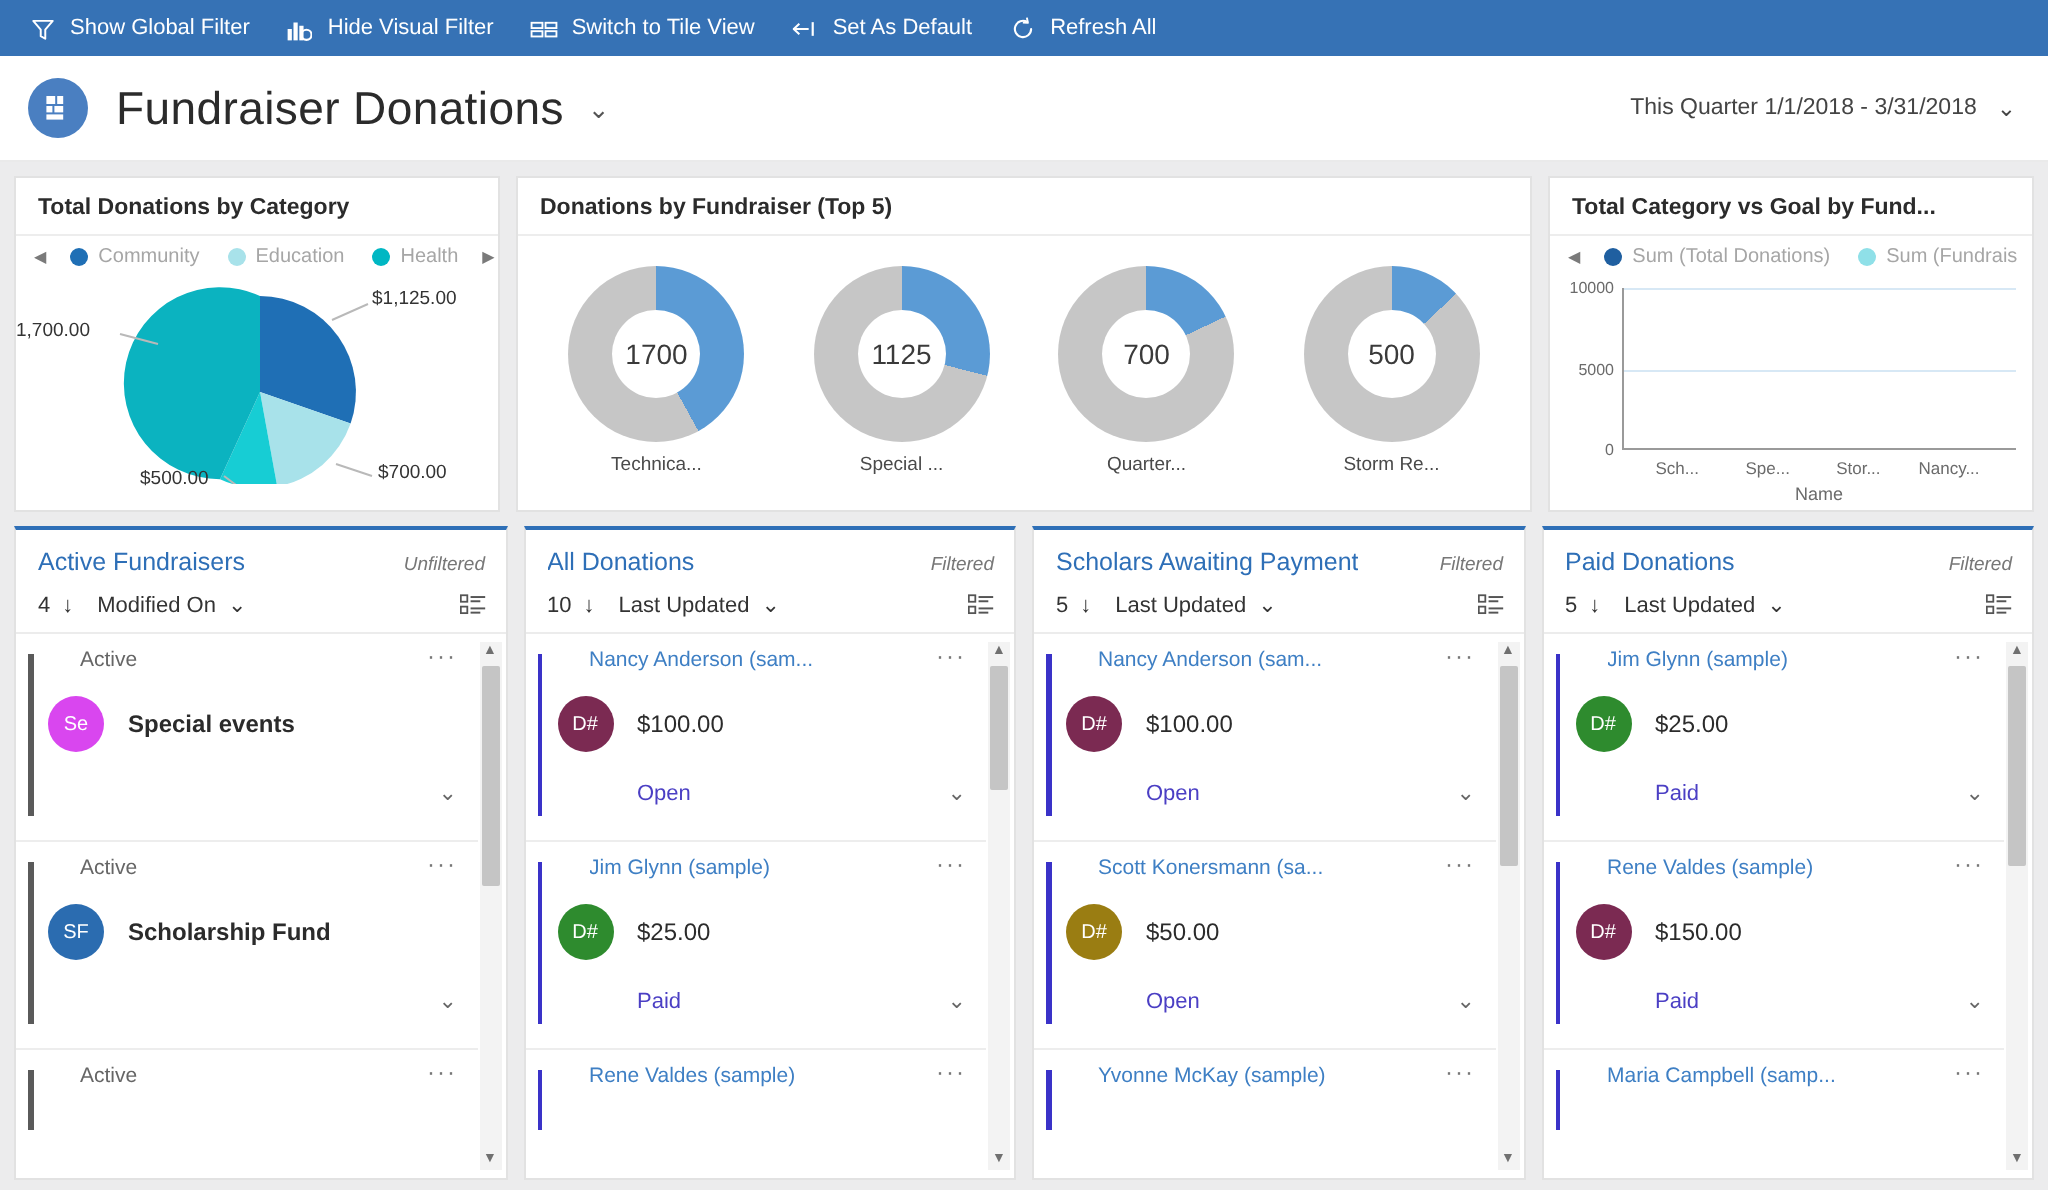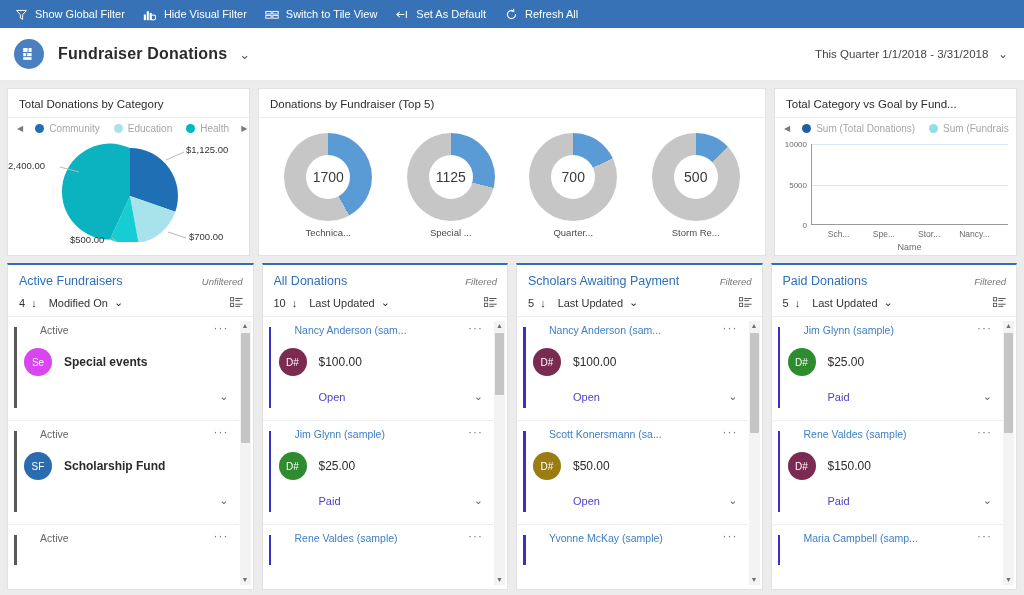--- a/index.html
+++ b/index.html
@@ -28,21 +28,21 @@
     height: 53px; flex: 0 0 53px; background: #fff;
     display: flex; align-items: center; padding: 0 16px 0 14px;
     border-bottom: 1px solid #eaeaea;
   }
   .app-icon {
     width: 30px; height: 30px; border-radius: 50%;
     background: #4a7fc1; display: flex; align-items: center; justify-content: center;
     flex: 0 0 30px;
   }
   .app-title {
-    font-size: 16px; color: #2b2b2b; margin-left: 14px; font-weight: 700;
+    font-size: 23px; color: #2b2b2b; margin-left: 14px; font-weight: 400;
     letter-spacing: .2px;
   }
   .title-chev { margin-left: 12px; color: #555; font-size: 13px; cursor: pointer; }
   .hdr-spacer { flex: 1 1 auto; }
   .date-filter {
     font-size: 11.5px; color: #444; display: flex; align-items: center; gap: 10px;
     cursor: pointer; white-space: nowrap;
   }
 
   
@@ -51,21 +51,21 @@
     display: flex; flex-direction: column; gap: 7px; overflow: hidden;
   }
   .row-top { display: flex; gap: 8px; height: 168px; flex: 0 0 168px; }
   .row-bot { display: flex; gap: 8px; flex: 1 1 auto; min-height: 0; }
 
   .card {
     background: #fff; border: 1px solid #e2e2e2;
     display: flex; flex-direction: column; overflow: hidden; position: relative;
   }
   .card-title {
-    font-size: 11.5px; color: #2b2b2b; font-weight: 400;
+    font-size: 11.5px; color: #2b2b2b; font-weight: 700;
     padding: 9px 10px 7px 11px; border-bottom: 1px solid #ededed;
     white-space: nowrap; overflow: hidden;
   }
 
   
   .legend {
     display: flex; align-items: center; gap: 0; padding: 5px 4px 2px 4px;
     font-size: 10px; color: #a6a6a6;
   }
   .legend .arrow { color: #7a7a7a; font-size: 8px; padding: 0 5px; cursor: pointer; }
@@ -249,21 +249,21 @@
             <path d="M0 0 L45.3 15.8 A48 48 0 0 1 8.6 47.2 Z" fill="#a8e2ea"></path>
             <path d="M0 0 L8.6 47.2 A48 48 0 0 1 -20.0 43.6 Z" fill="#17cdd4"></path>
             <path d="M0 0 L-20.0 43.6 A48 48 0 1 1 0 -48 Z" fill="#0bb3c0"></path>
           </g>
           <path d="M158 26 L176 18" stroke="#b9b9b9" stroke-width="1" fill="none"></path>
           <path d="M71 38 L52 33" stroke="#b9b9b9" stroke-width="1" fill="none"></path>
           <path d="M160 98 L178 104" stroke="#b9b9b9" stroke-width="1" fill="none"></path>
           <path d="M112 110 L104 104" stroke="#b9b9b9" stroke-width="1" fill="none"></path>
         </svg>
         <div class="pie-lbl" style="left:178px;top:8px">$1,125.00</div>
-        <div class="pie-lbl" style="left:0px;top:24px">2,400.00</div>
+        <div class="pie-lbl" style="left:0px;top:24px">1,700.00</div>
         <div class="pie-lbl" style="left:181px;top:95px">$700.00</div>
         <div class="pie-lbl" style="left:62px;top:98px">$500.00</div>
       </div>
     </div>
 
     <div class="card donut-card">
       <div class="card-title">Donations by Fundraiser (Top 5)</div>
       <div class="donut-row">
         <div class="donut-cell">
           <div class="donut" style="background:conic-gradient(#5b9bd5 0 42%, #c6c6c6 42% 100%)">

